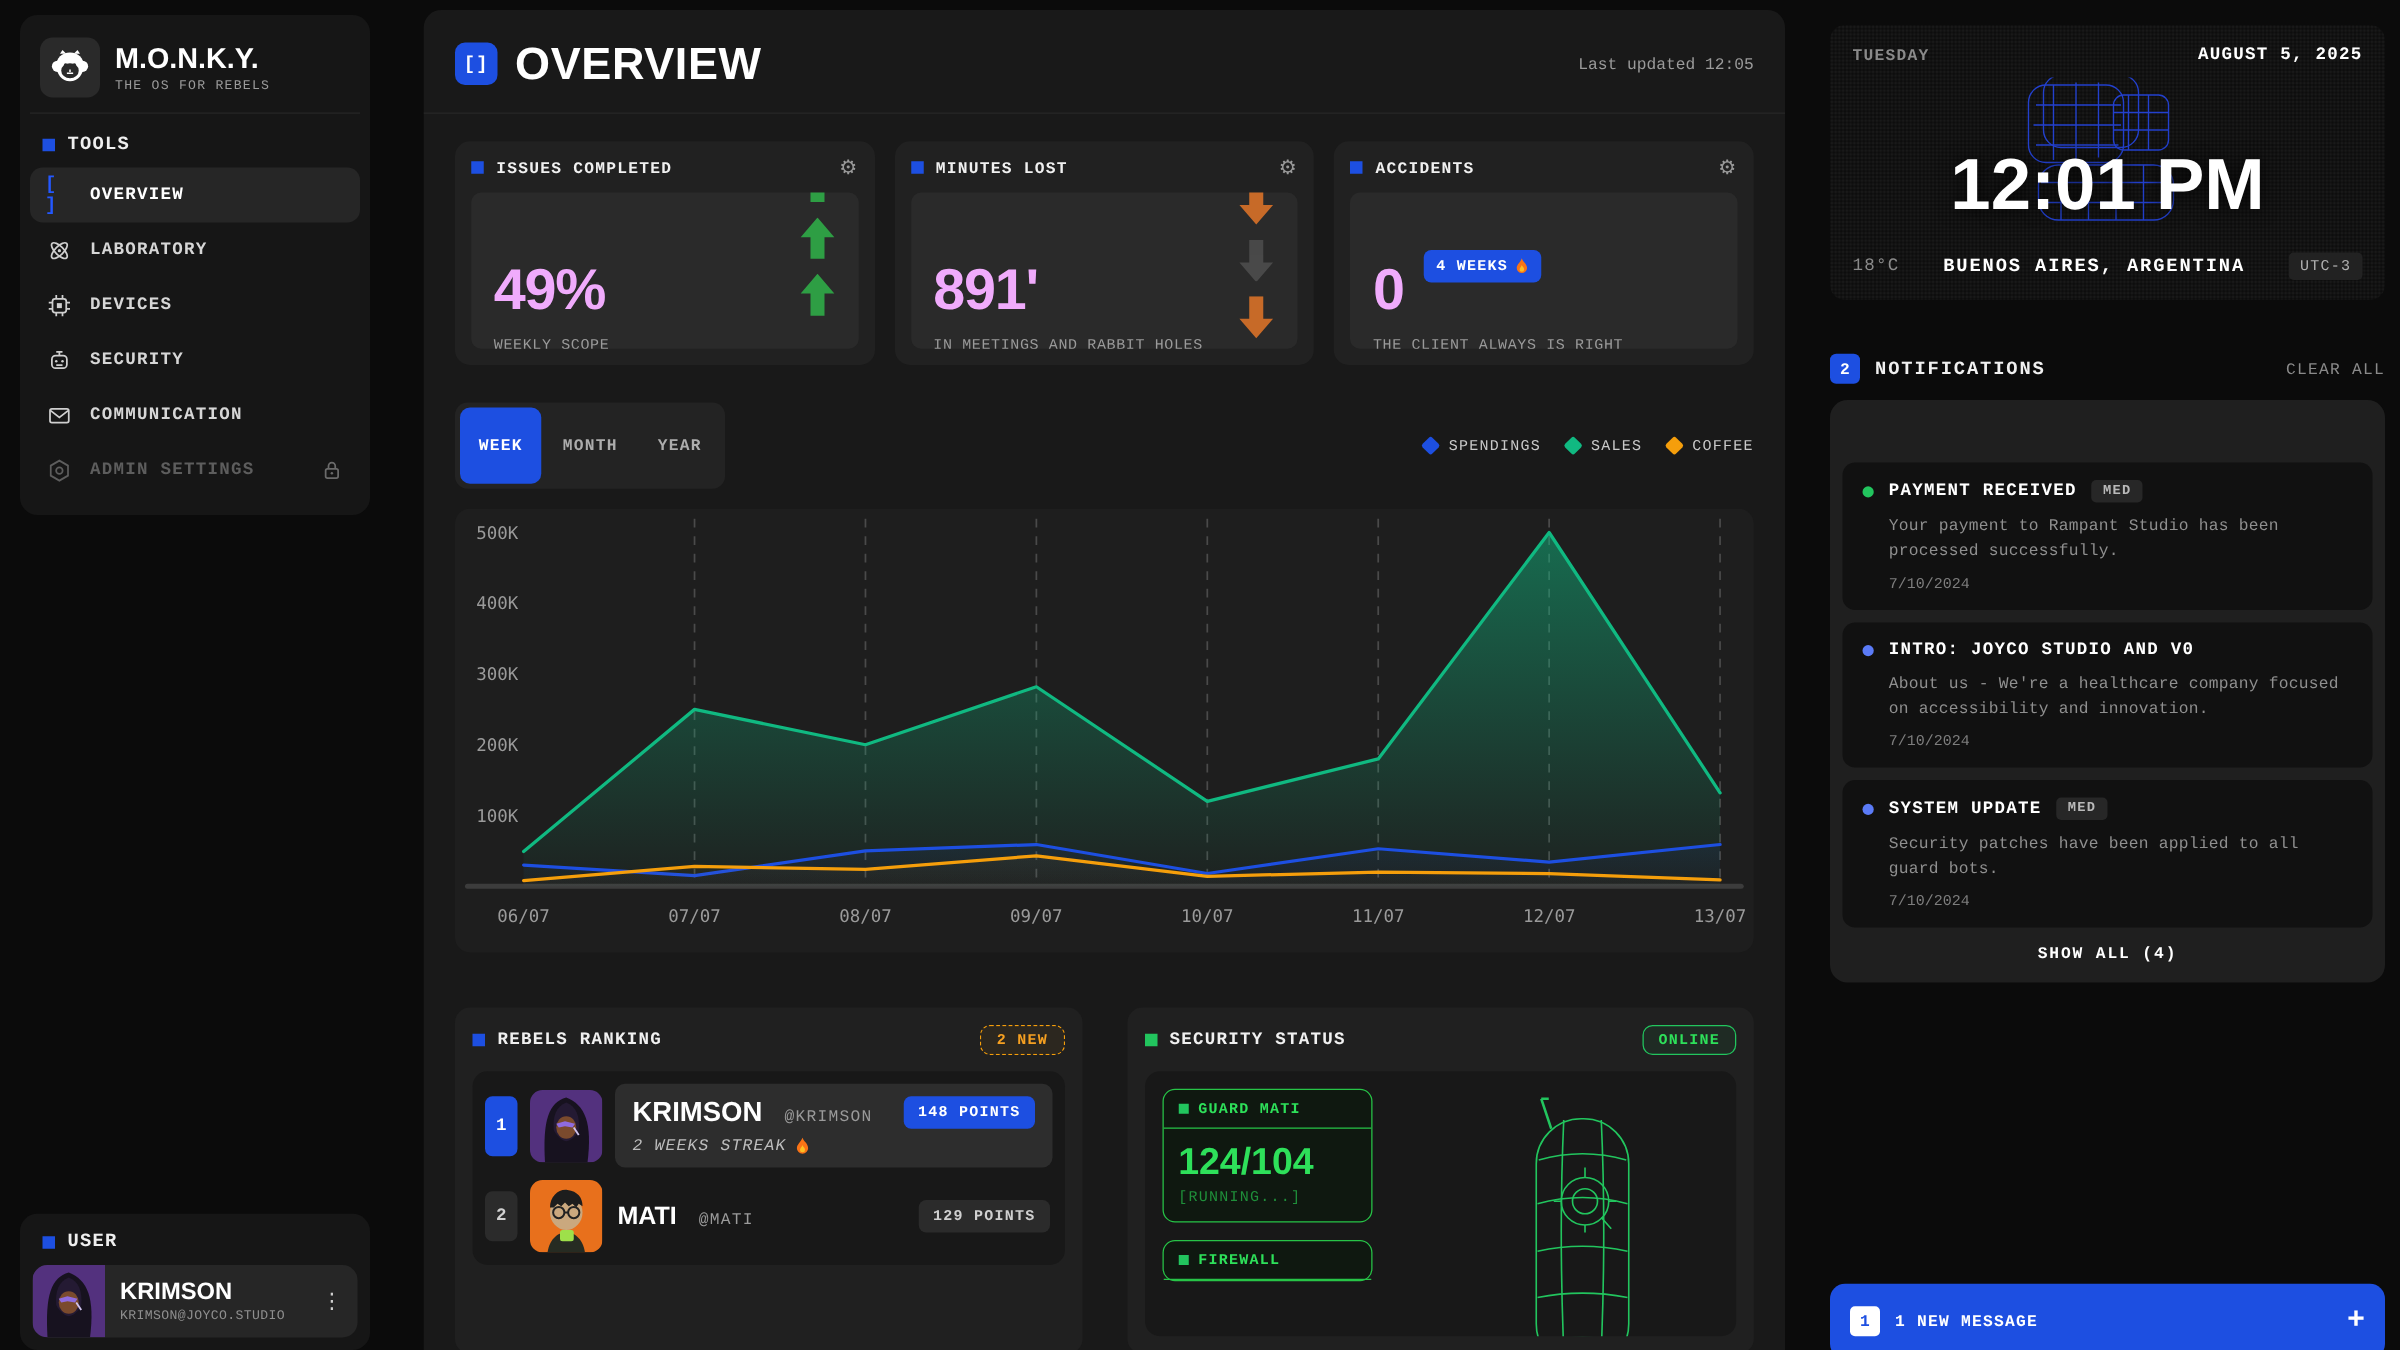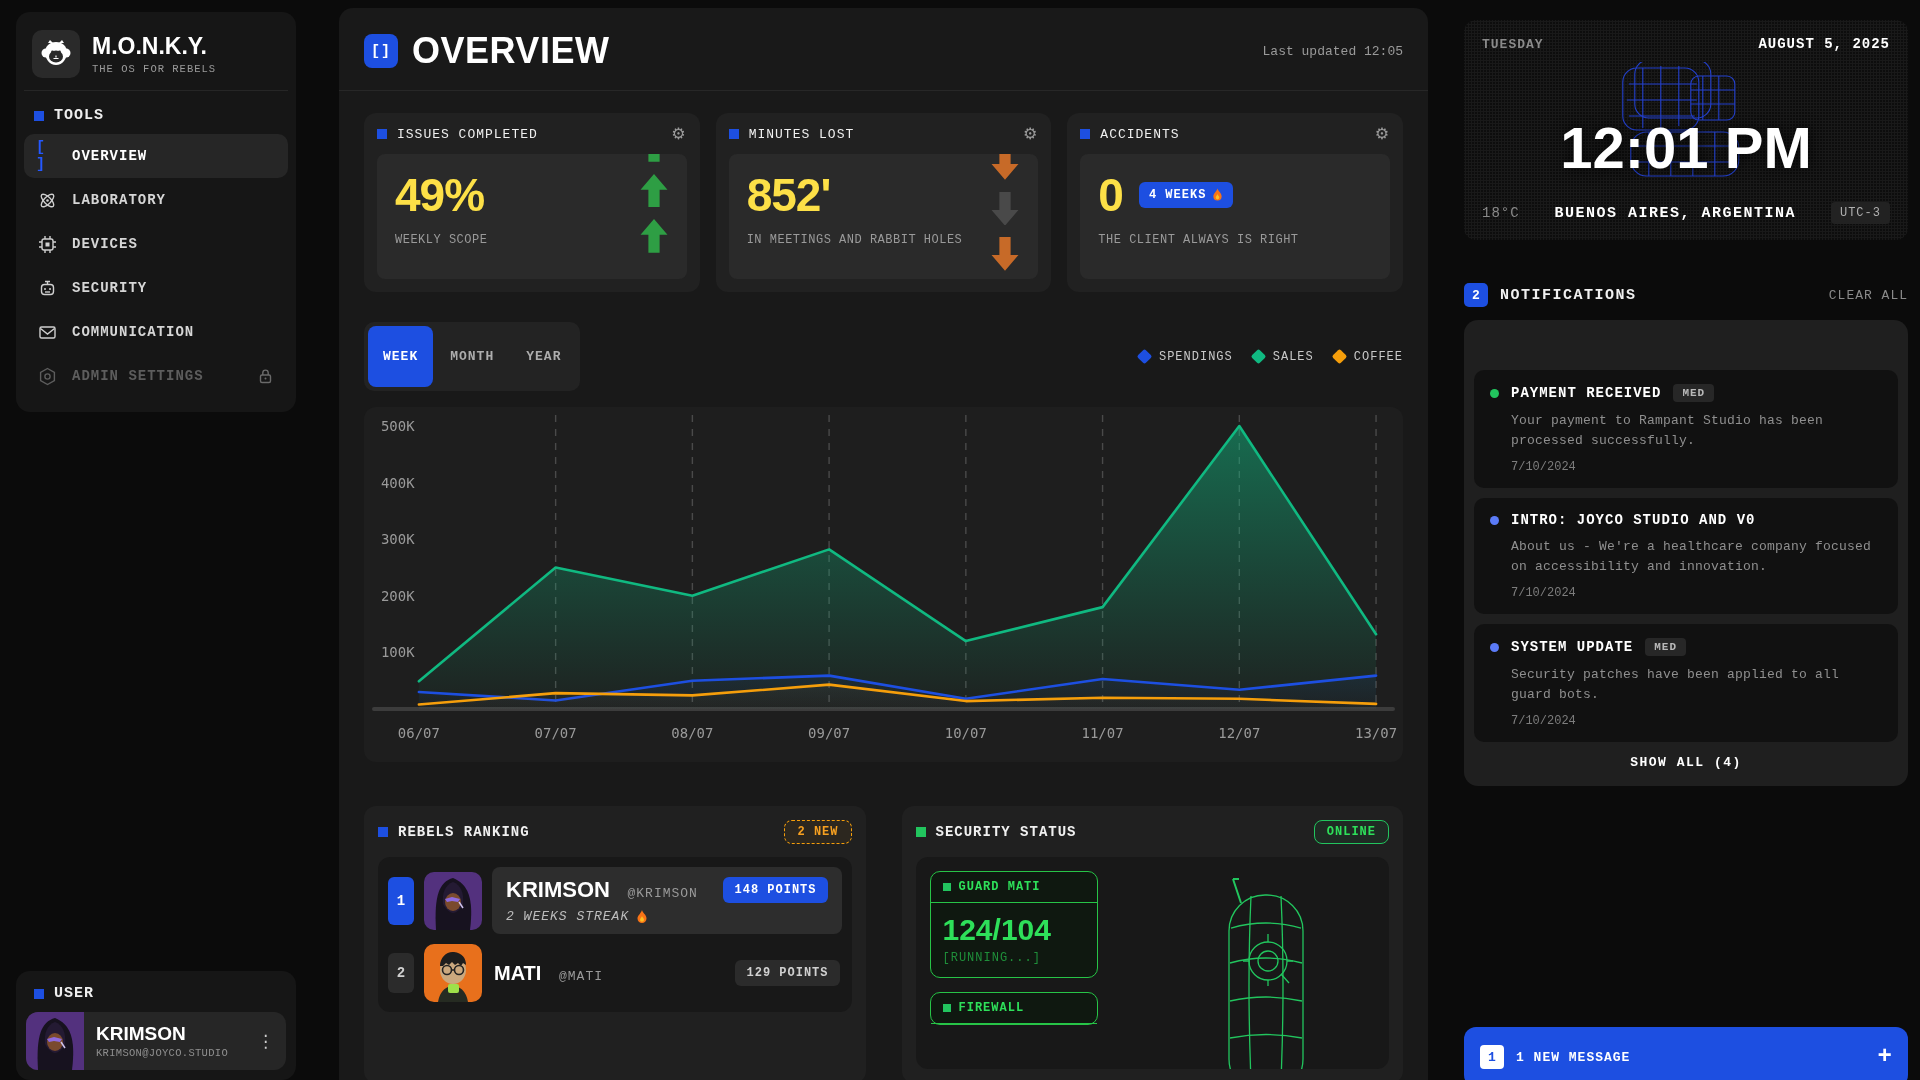--- a/index.html
+++ b/index.html
@@ -50,24 +50,24 @@
     background:#191919; border-radius:14px;
   }
   .main-header { display:flex; align-items:center; justify-content:space-between; padding:22px 25px 18px 25px; border-bottom:1px solid #272727; }
   .title-wrap { display:flex; align-items:center; gap:14px; }
   .title-icon { width:34px; height:34px; background:#1d4fe1; border-radius:8px; color:#fff; font-size:15px; font-weight:bold; display:flex; align-items:center; justify-content:center; letter-spacing:1px; }
   .page-title { font-size:36px; color:#fff; letter-spacing:0.5px; }
   .last-updated { font-size:13px; color:#9a9a9a; }
 
   .stats-row { display:grid; grid-template-columns:1fr 1fr 1fr; gap:16px; margin:22px 25px 0 25px; }
   .stat-card { background:#212121; border-radius:12px; padding:13px; }
-  .stat-head { display:flex; align-items:center; gap:10px; font-size:13px; font-weight:normal; letter-spacing:1px; color:#f0f0f0; }
+  .stat-head { display:flex; align-items:center; gap:10px; font-size:13px; font-weight:bold; letter-spacing:1px; color:#f0f0f0; }
   .gear { margin-left:auto; color:#9a9a9a; font-family:"DejaVu Sans",sans-serif; font-size:16px; cursor:pointer; line-height:1; }
   .stat-body { position:relative; margin-top:12px; background:#2a2a2a; border-radius:8px; height:125px; padding:16px 18px; overflow:hidden; }
-  .stat-value { font-size:46px; color:#fde047; line-height:1.1; letter-spacing:-1px; }
+  .stat-value { font-size:46px; color:#f0abfc; line-height:1.1; letter-spacing:-1px;margin-top:36px; }
   .stat-sub { font-size:12px; color:#9a9a9a; letter-spacing:0.5px; margin-top:12px; }
   .value-row { display:flex; align-items:center; gap:16px; }
   .weeks-badge { background:#1d4fe1; color:#fff; font-size:12px; font-weight:bold; letter-spacing:1px; border-radius:6px; padding:6px 10px; display:inline-flex; align-items:center; gap:6px; }
   .arrow-col { position:absolute; right:16px; top:0; bottom:0; display:flex; flex-direction:column; align-items:center; gap:12px; }
   .arrow-col.up { transform:translateY(-26px); }
   .arrow-col.down { transform:translateY(-8px); }
   .dim { opacity:0.32; }
 
   .chart-controls { display:flex; align-items:center; justify-content:space-between; margin:30px 25px 0 25px; }
   .tabs { background:#232323; border-radius:10px; padding:4px; display:flex; gap:2px; }
@@ -310,21 +310,21 @@
       </div>
     </div>
 
     <div class="stat-card">
       <div class="stat-head">
         <span class="blue-sq"></span>
         <span>MINUTES LOST</span>
         <span class="gear">⚙</span>
       </div>
       <div class="stat-body">
-        <div class="stat-value display">852'</div>
+        <div class="stat-value display">891'</div>
         <div class="stat-sub">IN MEETINGS AND RABBIT HOLES</div>
         <div class="arrow-col down">
           <svg width="34" height="44" viewBox="0 0 24 30">
               <path d="M12 30 0 16H7V0H17V16H24Z" fill="#c76a28"></path>
             </svg>
           <svg class="dim" width="34" height="44" viewBox="0 0 24 30">
               <path d="M12 30 0 16H7V0H17V16H24Z" fill="#8a8a8a"></path>
             </svg>
           <svg width="34" height="44" viewBox="0 0 24 30">
               <path d="M12 30 0 16H7V0H17V16H24Z" fill="#c76a28"></path>

